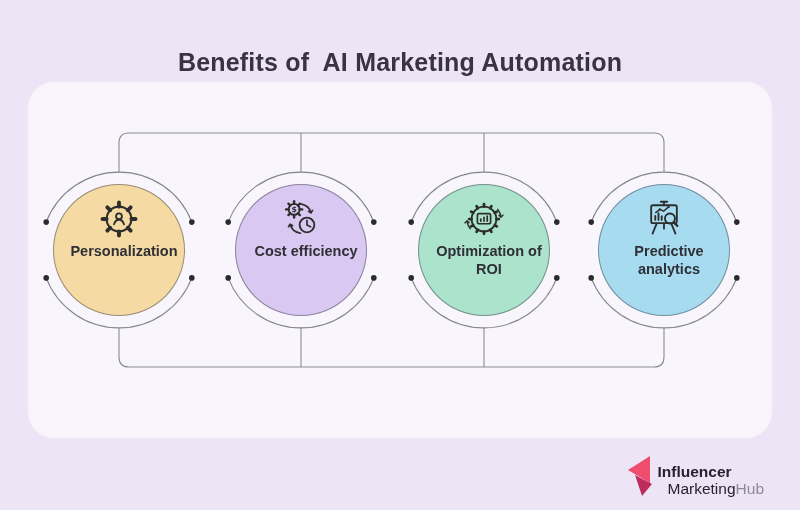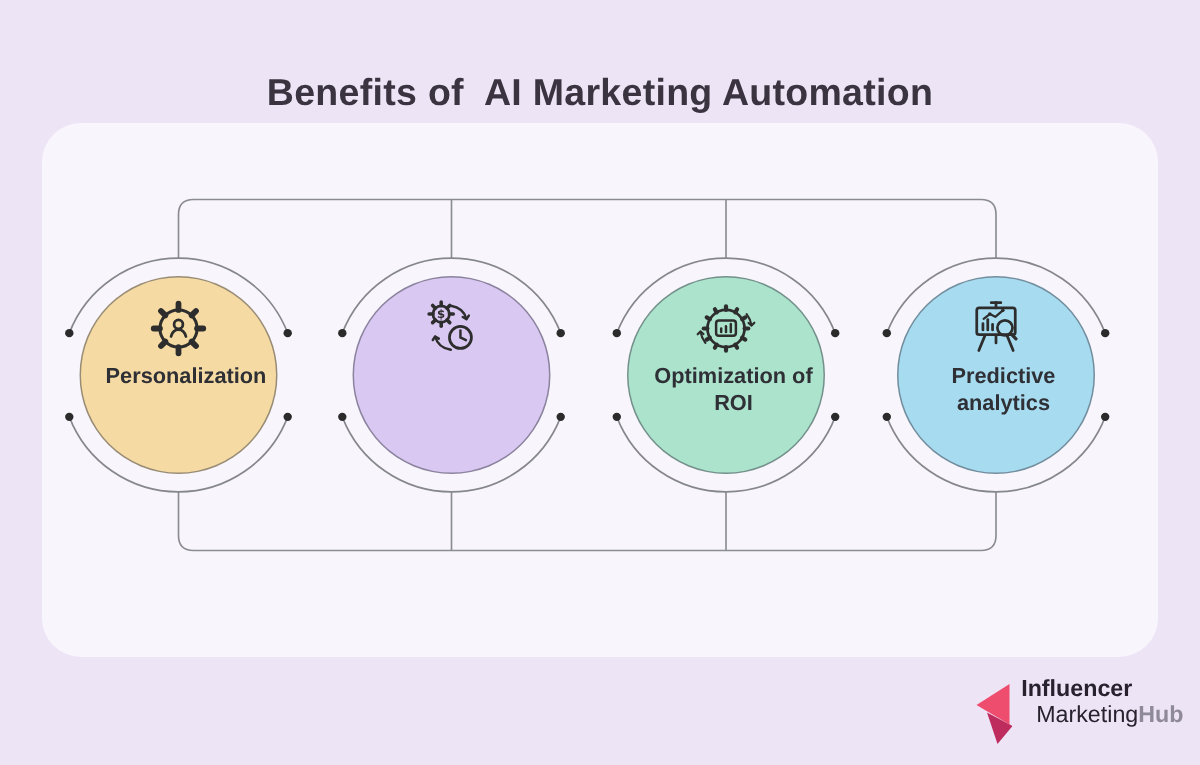--- a/index.html
+++ b/index.html
@@ -27,27 +27,27 @@
     border-radius:50%; border:1px solid rgba(62,62,74,.5);
     display:flex; flex-direction:column; align-items:center;
     padding-top:12px;
   }
   .bubble .icn { flex:0 0 auto; margin-bottom:2px; }
   .blabel {
     width:128px; text-align:center; font-size:14.5px; line-height:1.22;
     font-weight:700; color:#2F2F36;padding-left:10px;
   }
 
-  .logo { position:absolute; right:11px; bottom:13px; display:flex; align-items:flex-start; }
+  .logo { position:absolute; right:36px; bottom:13px; display:flex; align-items:flex-end; }
   .logo-mark { margin-top:2px; margin-right:6px; }
   .logo-text { line-height:17px; font-size:15.5px; }
   .logo-l1 { font-weight:700; color:#27222E; }
   .logo-l2 { padding-left:10px; }
   .logo-l2 .b { font-weight:400; color:#27222E; }
-  .logo-l2 .l { font-weight:700; color:#8F8A99; }
+  .logo-l2 .l { font-weight:400; color:#8F8A99; }
 
   svg { display:block; }
 </style>
 </head>
 <body>
 
 <div class="page">
 
   <div class="title">Benefits of  AI Marketing Automation</div>
 
@@ -124,20 +124,21 @@
           </g>
           <circle cx="16.5" cy="13.5" r="6" fill="none" stroke="#2D2D2D" stroke-width="2"></circle>
           <text x="16.5" y="16.6" text-anchor="middle" font-size="8.5" font-weight="bold" fill="#2D2D2D" font-family="'DejaVu Sans',sans-serif">$</text>
           <circle cx="30.5" cy="30.5" r="8" fill="none" stroke="#2D2D2D" stroke-width="2"></circle>
           <path d="M30.5,25.5 V30.5 L34.5,32.5" fill="none" stroke="#2D2D2D" stroke-width="1.8" stroke-linecap="round"></path>
           <path d="M23.5,7.5 C29.5,8.5 33.5,12 34.8,17" fill="none" stroke="#2D2D2D" stroke-width="1.8" stroke-linecap="round"></path>
           <polyline points="32.2,15.6 34.9,17.2 36.6,14.6" fill="none" stroke="#2D2D2D" stroke-width="1.8" stroke-linecap="round" stroke-linejoin="round"></polyline>
           <path d="M23.5,39.5 C17.5,38.5 13.5,35 12.2,30" fill="none" stroke="#2D2D2D" stroke-width="1.8" stroke-linecap="round"></path>
           <polyline points="14.8,31.4 12.1,29.8 10.4,32.4" fill="none" stroke="#2D2D2D" stroke-width="1.8" stroke-linecap="round" stroke-linejoin="round"></polyline>
         </svg>
+        <div class="blabel">Cost efficiency</div>
       </div>
     </div>
 
     <div class="benefit" style="left:541px">
       <svg class="ring" width="190" height="190" viewBox="0 0 190 190">
         <g fill="none" stroke="#86868F" stroke-width="1.1">
           <path d="M22.2,67.1 A78,78 0 0 1 167.8,67.1"></path>
           <path d="M22.2,122.9 A78,78 0 0 0 167.8,122.9"></path>
         </g>
         <g fill="#2B2B2B">

